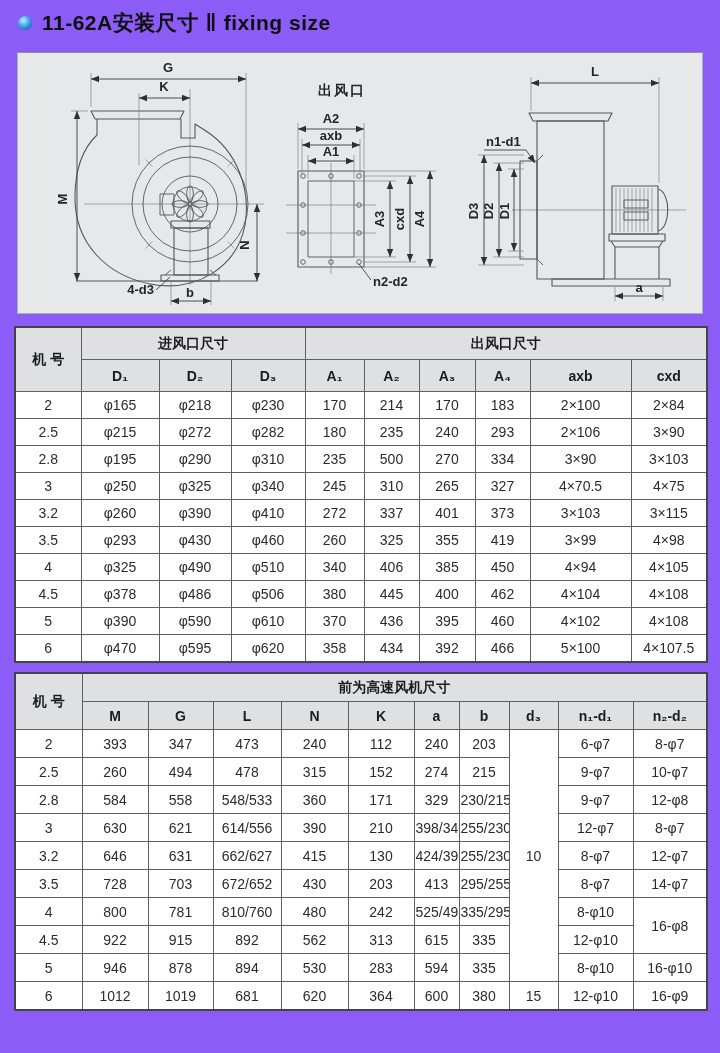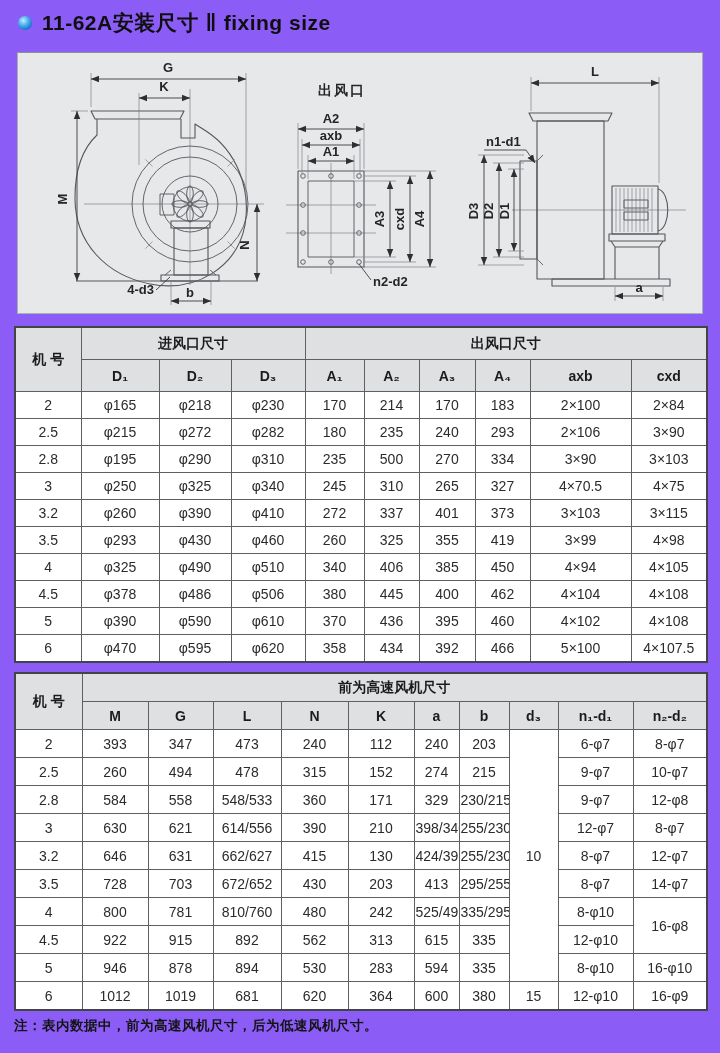--- a/index.html
+++ b/index.html
@@ -479,14 +479,13 @@
           <td>364</td>
           <td>600</td>
           <td>380</td>
           <td>15</td>
           <td>12-φ10</td>
           <td>16-φ9</td>
         </tr>
       </tbody>
   </table>
 
-  <div class="note">注：表内数据中，前为高速风机尺寸，后为低速风机尺寸。</div>
 </div>
 
 </body></html>

